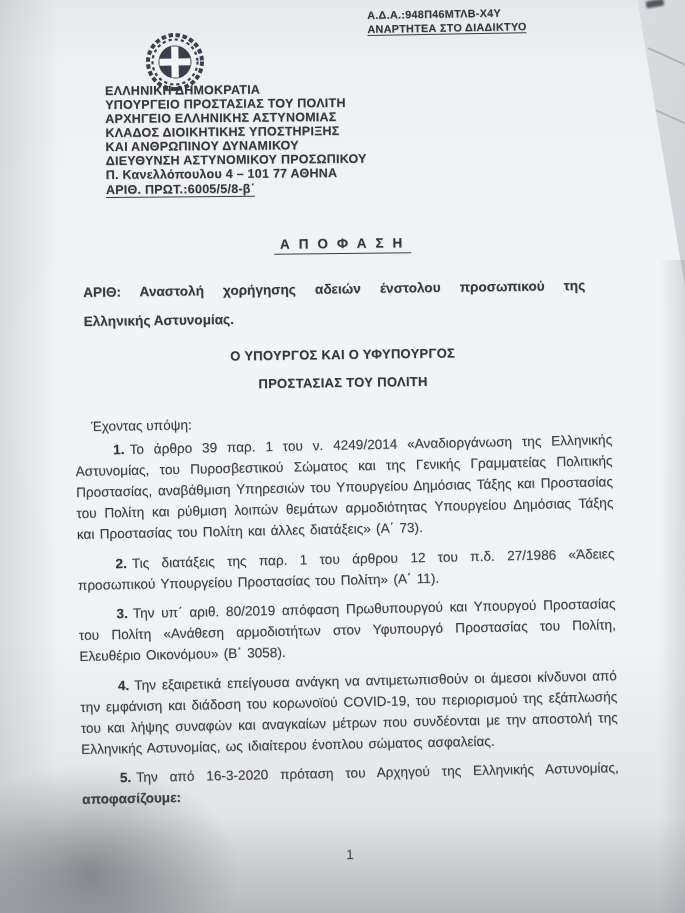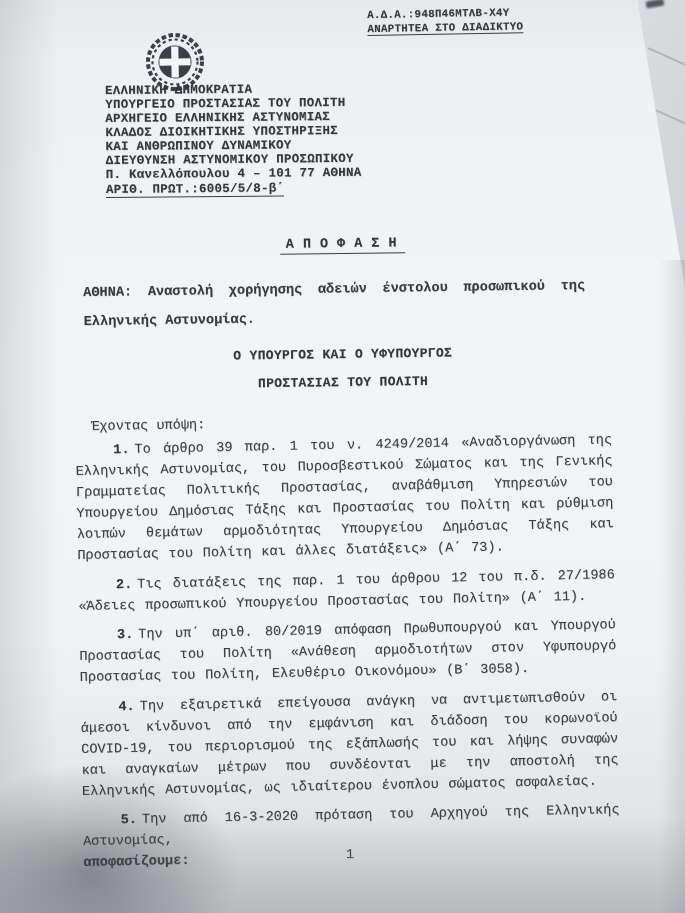--- a/index.html
+++ b/index.html
@@ -1,18 +1,18 @@
 <!DOCTYPE html>
 <html><head>
 <meta charset="utf-8">
 <style>
   html,body{margin:0;padding:0;background:#c9cace;}
   .photo{
     position:relative;width:685px;height:913px;overflow:hidden;
-    font-family:Liberation Mono, monospace;
+    font-family:Liberation Sans, sans-serif;
     background:
       linear-gradient(180deg,#e7e8eb 0%,#eff0f2 7%,#f3f4f6 40%,#f1f2f4 70%,#e4e5e8 88%,#d3d4d8 100%);
     color:#3b3c42;
     text-shadow:0.3px 0.4px 0.7px rgba(40,40,48,0.30);
   }
   
   .edge-wedge{
     position:absolute;left:600px;top:0;width:85px;height:300px;
     background:linear-gradient(115deg,#dcdee1 0%,#d6d8dc 45%,#cfd1d6 100%);
     clip-path:polygon(44% 0,100% 0,100% 96%);
@@ -105,21 +105,21 @@
     <div class="lh-line">ΔΙΕΥΘΥΝΣΗ ΑΣΤΥΝΟΜΙΚΟΥ ΠΡΟΣΩΠΙΚΟΥ</div>
     <div class="lh-line">Π. Κανελλόπουλου 4 – 101 77 ΑΘΗΝΑ</div>
     <div class="protocol"><span class="u">ΑΡΙΘ. ΠΡΩΤ.:6005/5/8-β΄</span></div>
   </div>
 
   <div class="title-wrap">
     <span class="doc-title">ΑΠΟΦΑΣΗ</span>
   </div>
 
   <div class="subject">
-    <div class="line1"><span>ΑΘΗΝΑ:</span> <span>Αναστολή χορήγησης αδειών ένστολου προσωπικού της</span></div>
+    <div class="line1"><span>ΑΡΙΘ:</span> <span>Αναστολή χορήγησης αδειών ένστολου προσωπικού της</span></div>
     <div class="line2">Ελληνικής Αστυνομίας.</div>
   </div>
 
   <div class="authority">
     <div>Ο ΥΠΟΥΡΓΟΣ ΚΑΙ Ο ΥΦΥΠΟΥΡΓΟΣ</div>
     <div>ΠΡΟΣΤΑΣΙΑΣ ΤΟΥ ΠΟΛΙΤΗ</div>
   </div>
 
   <div class="preamble">Έχοντας υπόψη:</div>
 

